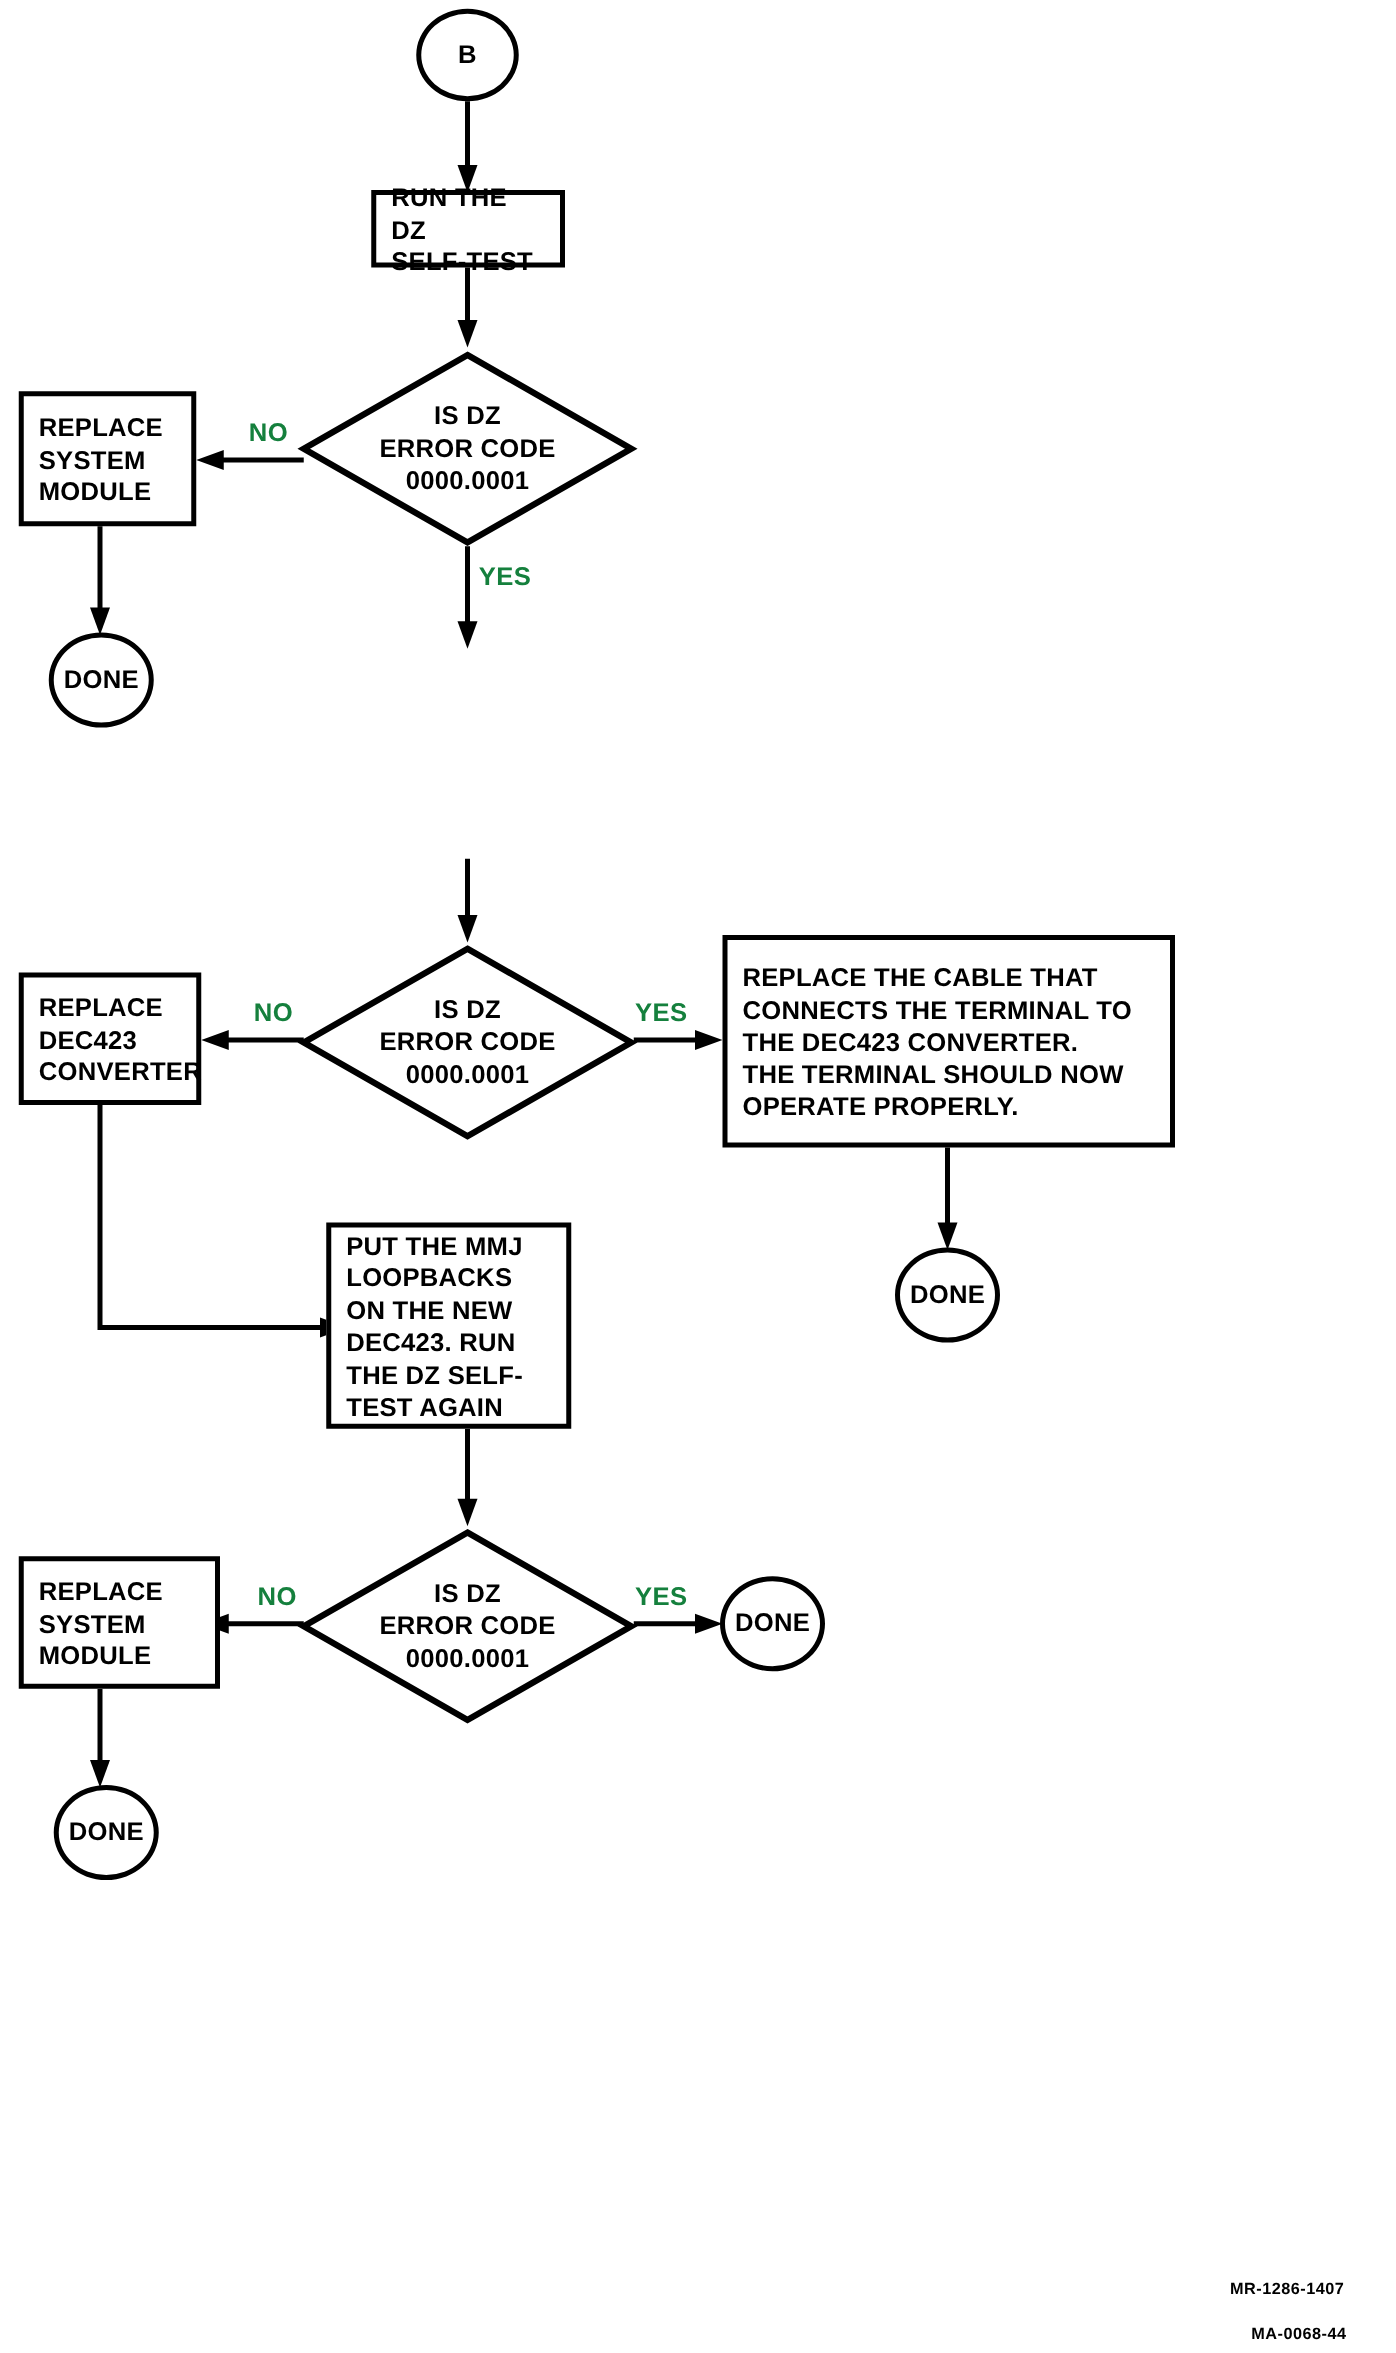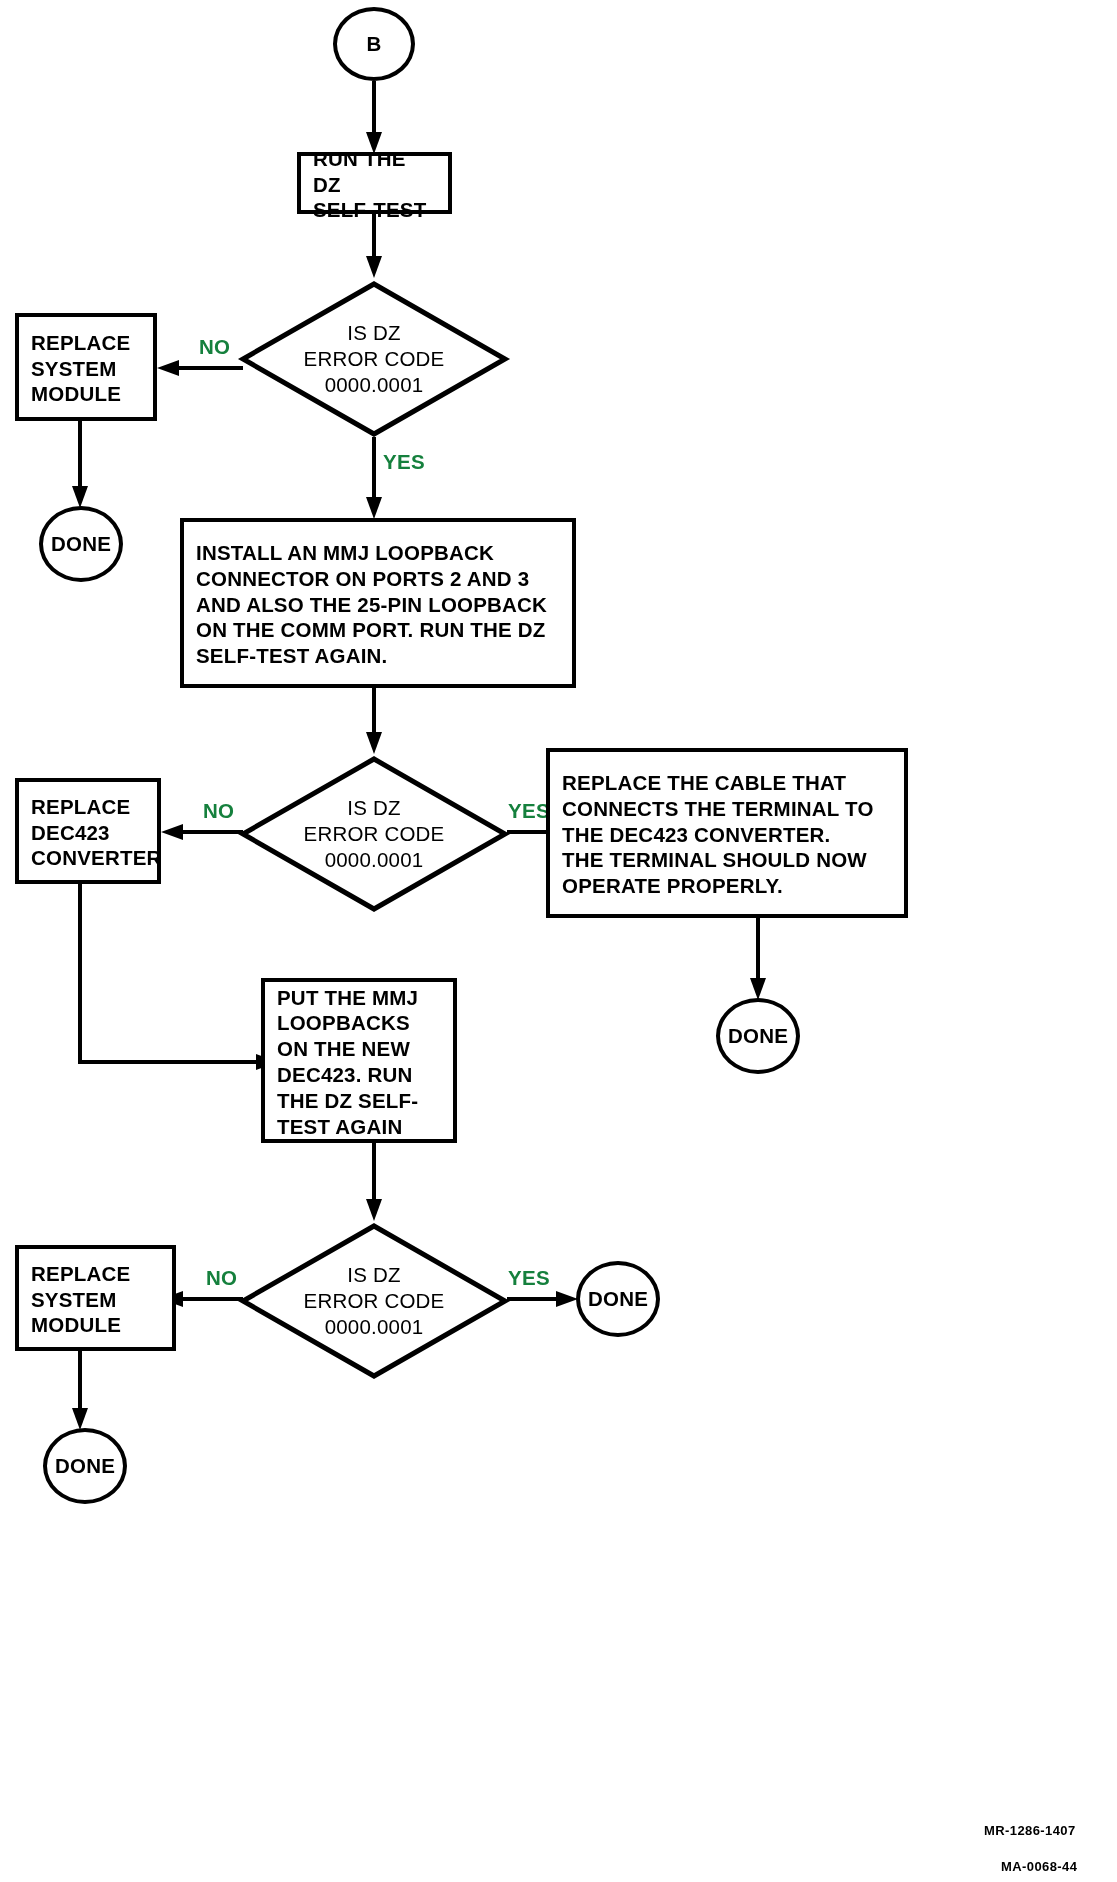--- a/index.html
+++ b/index.html
@@ -65,21 +65,21 @@
     overflow: visible;
   }
   .diamond .dlabel {
     position: absolute;
     left: 0;
     right: 0;
     top: 50%;
     transform: translateY(-50%);
     text-align: center;
     font-size: 20.5px;
-    font-weight: normal;
+    font-weight: bold;
     line-height: 1.26;
     color: #000000;
     letter-spacing: 0.2px;
     white-space: pre-line;
     pointer-events: none;
   }
   
   .blabel {
     position: absolute;
     font-size: 20.5px;
@@ -189,46 +189,39 @@
   <div class="node proc" style="left:15px; top:313px; width:142px; height:108px;">
     <span class="txt">REPLACE
 SYSTEM
 MODULE</span>
   </div>
 
   <div class="node circ" style="left:39px; top:506px; width:84px; height:76px;">
     <span class="txt">DONE</span>
   </div>
 
-  <div class="node proc" style="left:180px; top:518px; width:396px; height:170px;">
-    <span class="txt">INSTALL AN MMJ LOOPBACK
-CONNECTOR ON PORTS 2 AND 3
-AND ALSO THE 25-PIN LOOPBACK
-ON THE COMM PORT. RUN THE DZ
-SELF-TEST AGAIN.</span>
-  </div>
 
   <div class="diamond" style="left:240px; top:756px; width:268px; height:156px;">
     <svg viewBox="0 0 268 156" width="268" height="156" xmlns="http://www.w3.org/2000/svg">
       <polygon points="134,3 265,78 134,153 3,78" fill="#ffffff" stroke="#000000" stroke-width="5" stroke-linejoin="miter"></polygon>
     </svg>
     <div class="dlabel">IS DZ
 ERROR CODE
 0000.0001</div>
   </div>
   <div class="blabel" style="left:203px; top:801px;">NO</div>
   <div class="blabel" style="left:508px; top:801px;">YES</div>
 
   <div class="node proc" style="left:15px; top:778px; width:146px; height:106px;">
     <span class="txt">REPLACE
 DEC423
 CONVERTER</span>
   </div>
 
-  <div class="node proc" style="left:546px; top:748px; width:362px; height:170px;">
+  <div class="node proc" style="left:578px; top:748px; width:362px; height:170px;">
     <span class="txt">REPLACE THE CABLE THAT
 CONNECTS THE TERMINAL TO
 THE DEC423 CONVERTER.
 THE TERMINAL SHOULD NOW
 OPERATE PROPERLY.</span>
   </div>
 
   <div class="node circ" style="left:716px; top:998px; width:84px; height:76px;">
     <span class="txt">DONE</span>
   </div>

